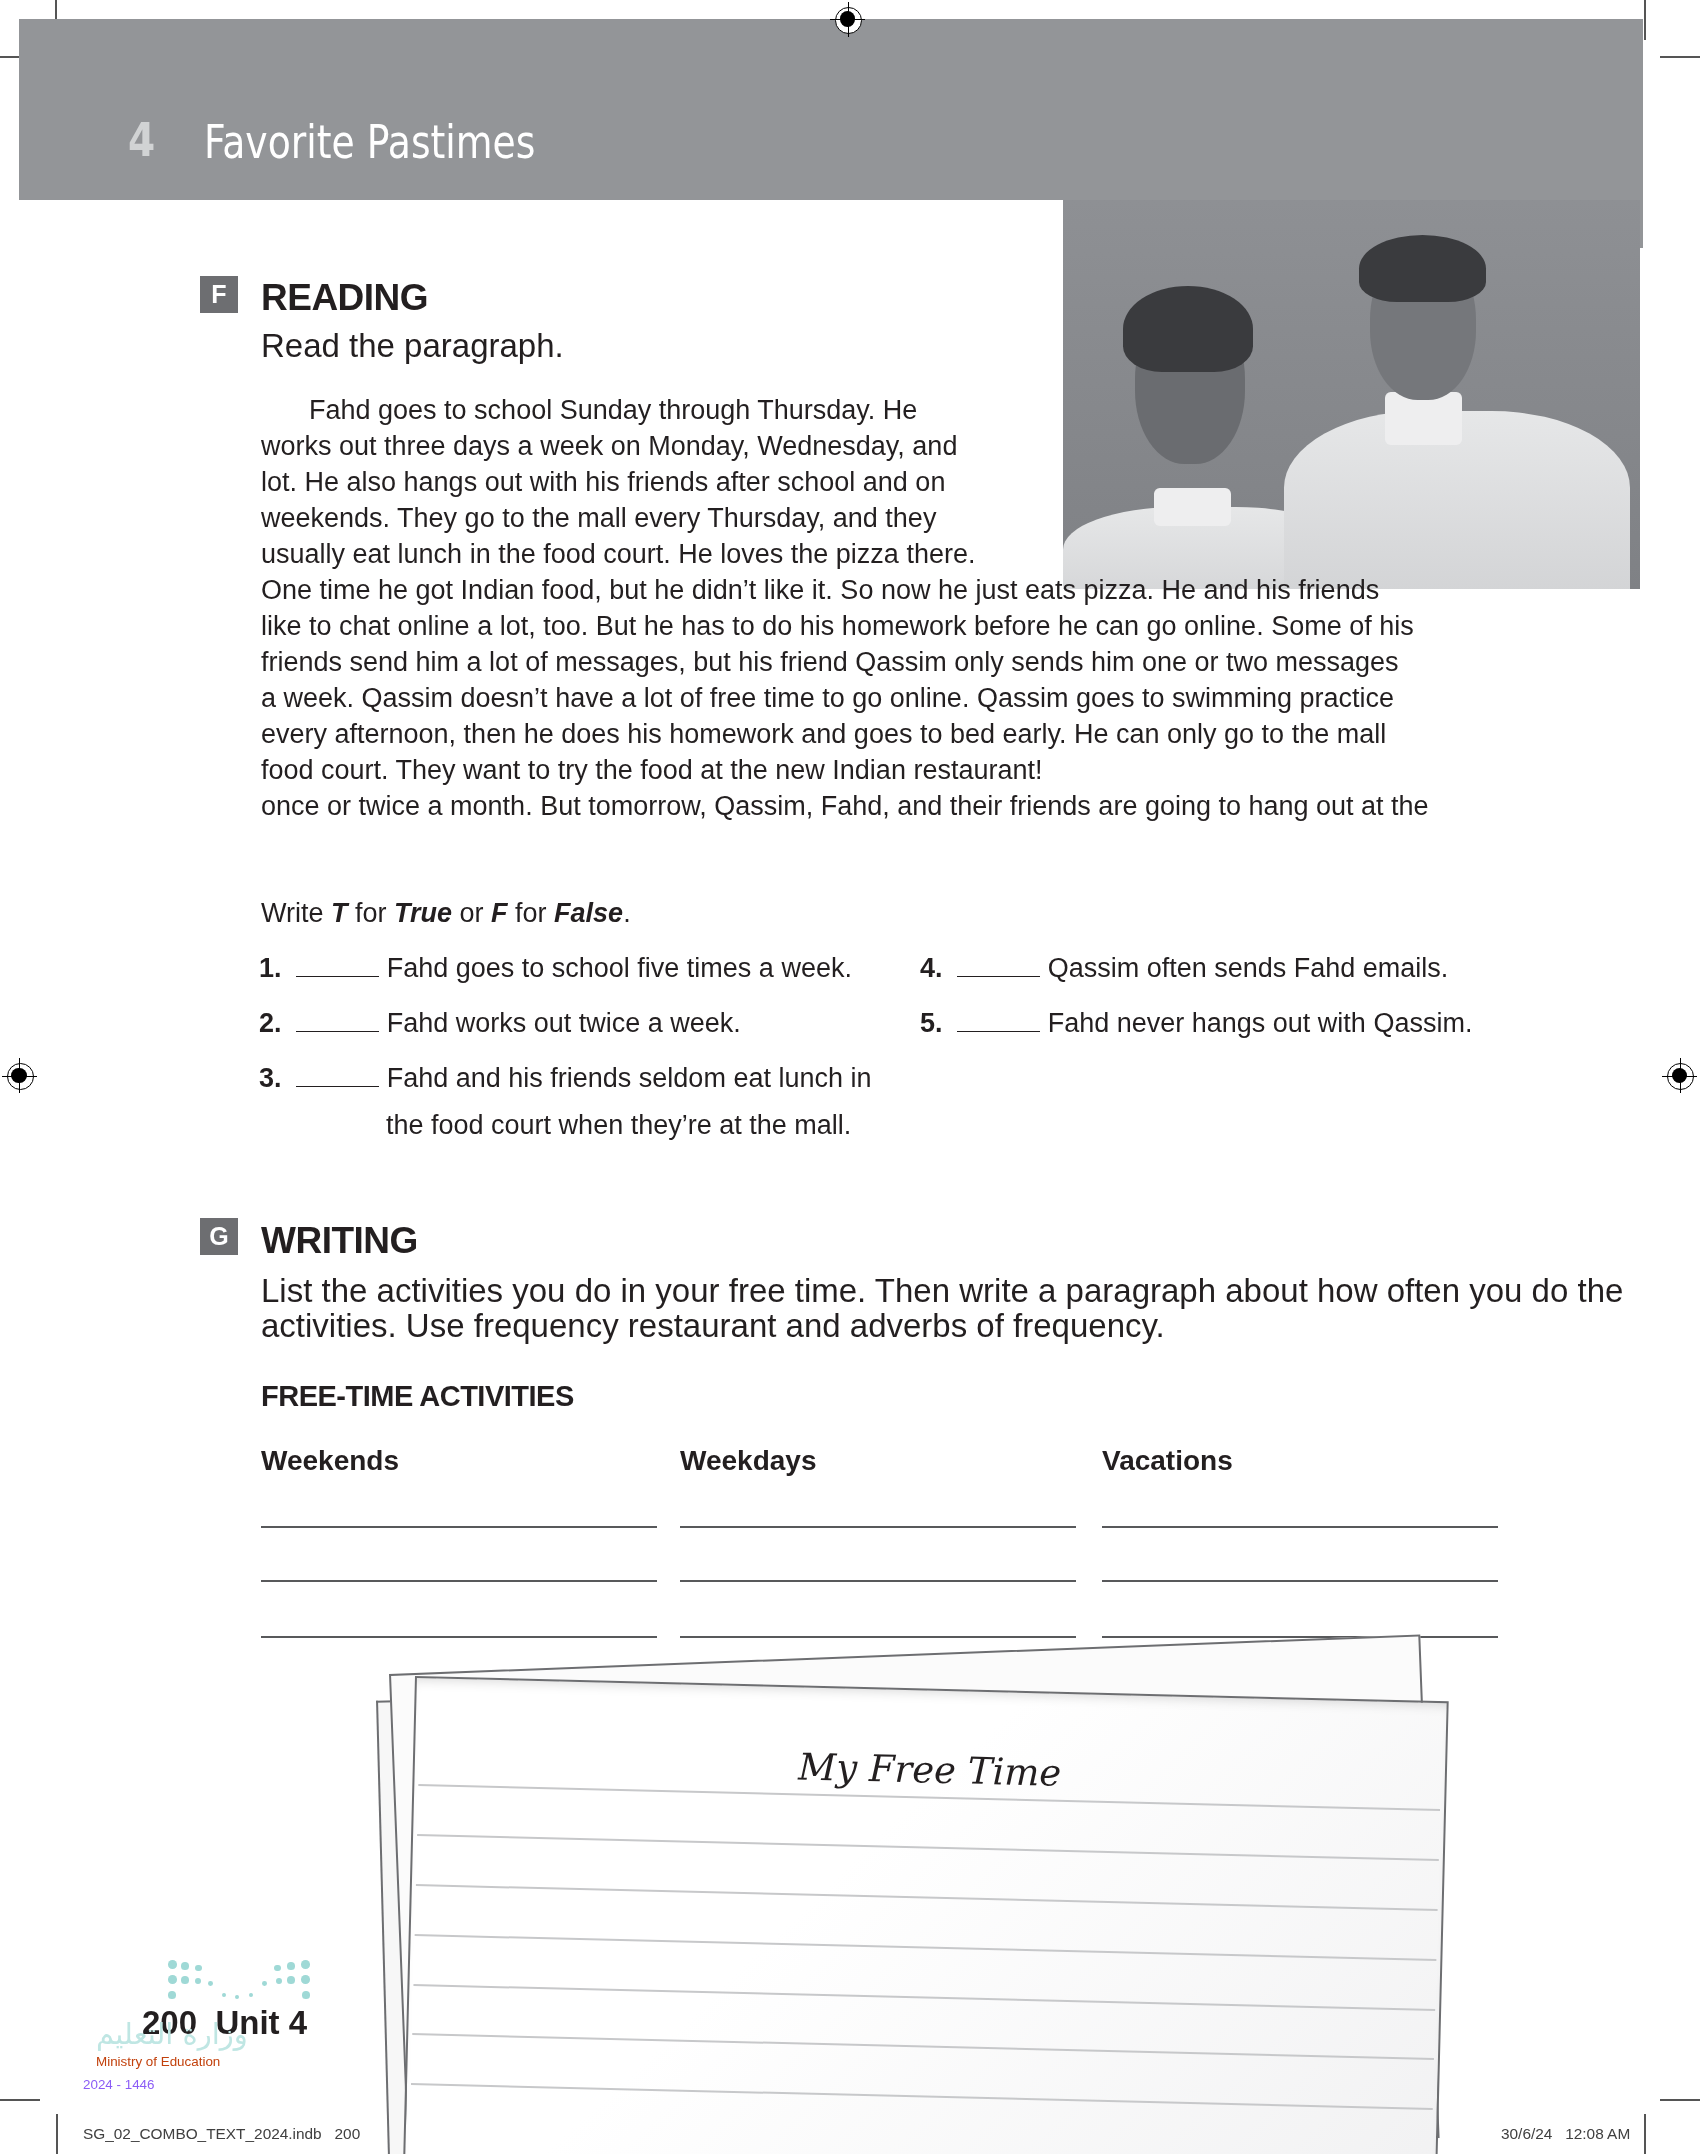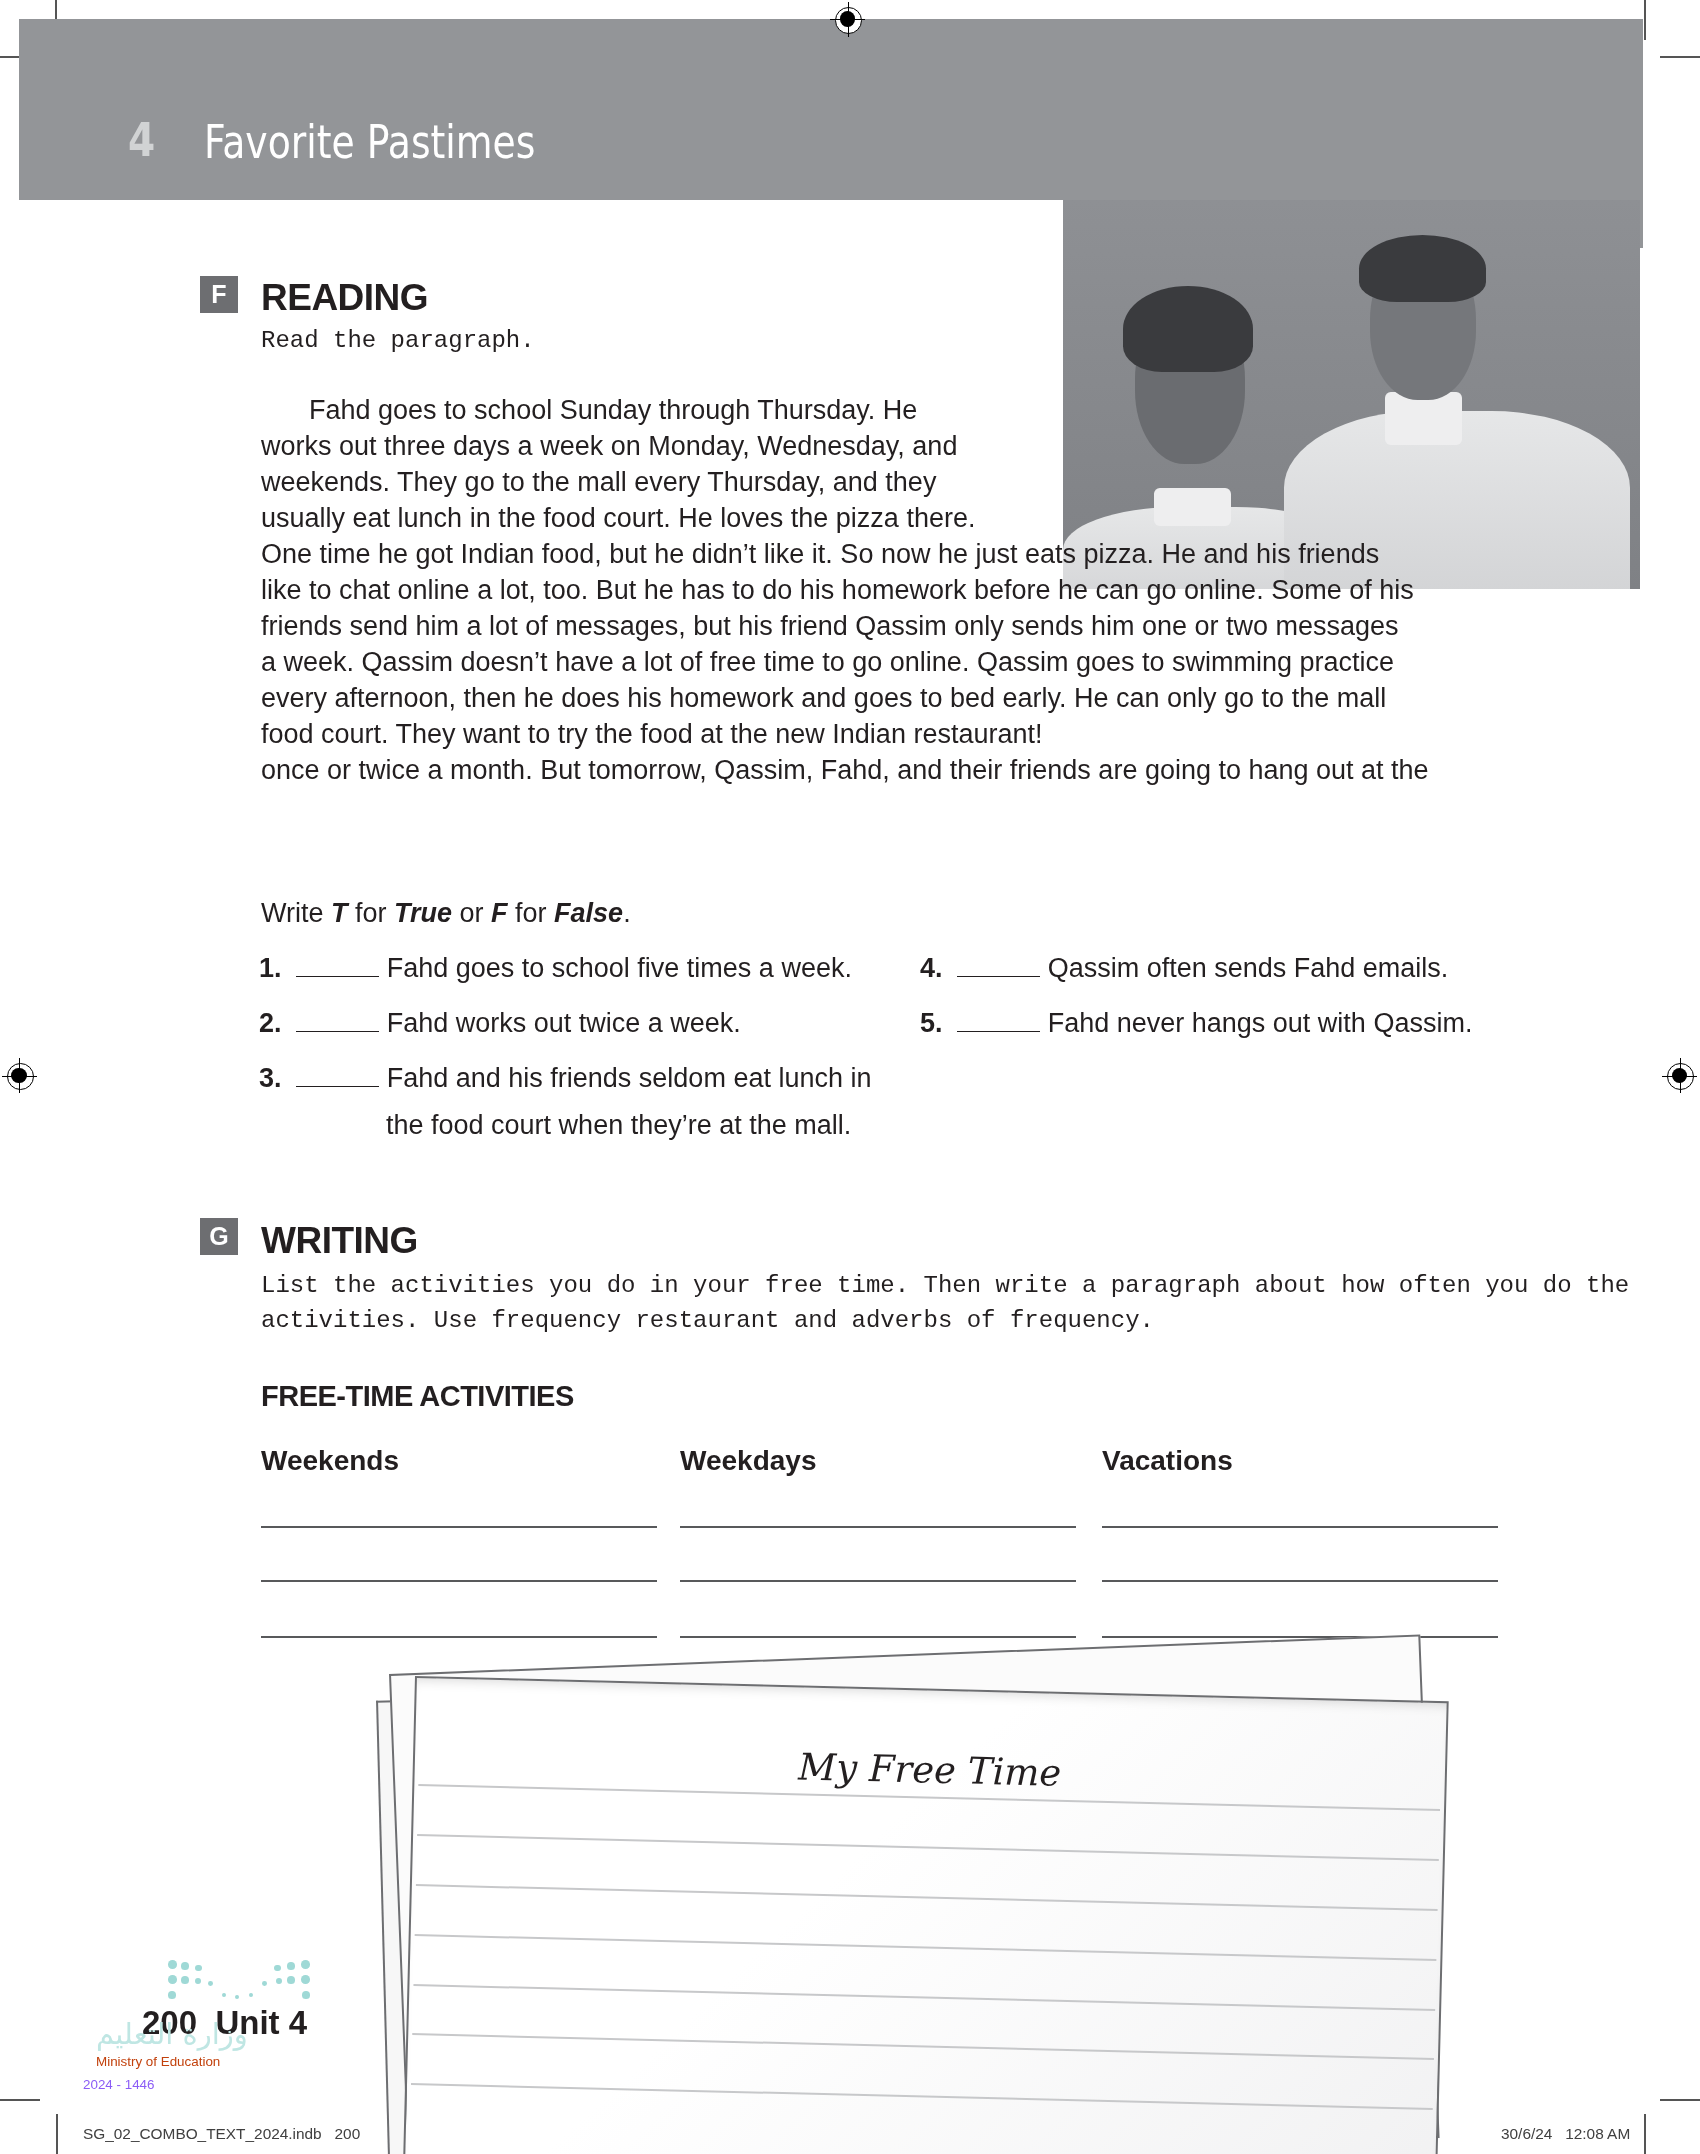--- a/index.html
+++ b/index.html
@@ -22,21 +22,21 @@
   .reg .v { position: absolute; left: 11.5px; top: -5.8px; width: 1px; height: 35px; background: #000; }
   
   .photo { left: 1063px; top: 200px; width: 577px; height: 389px; background: linear-gradient(180deg, #8e9094 0%, #7f8185 100%); overflow: hidden; }
   .photo .head { position: absolute; border-radius: 48% 48% 45% 45%; background: #6a6c70; }
   .photo .hair { position: absolute; border-radius: 50% 50% 30% 30%; background: #3a3b3e; }
   .photo .body { position: absolute; border-radius: 40% 40% 0 0; background: linear-gradient(180deg,#e6e7e8,#d2d3d5); }
   .photo .collar { position: absolute; background: #eeeeef; border-radius: 5.8px; }
   
   .badge { width: 38px; height: 37px; background: #6d6e71; color: #fff; font-weight: bold; font-size: 25px; text-align: center; line-height: 37px; }
   .heading { font-size: 37px; font-weight: bold; letter-spacing: -0.5px; }
-  .instr { font-size: 24px; color: #231f20; font-family: Liberation Mono, monospace; }
+  .instr { font-size: 33px; color: #231f20; }
   .para { left: 261px; width: 1249px; font-size: 27px; line-height: 36px; }
   .para .line { display: block; white-space: nowrap; }
   .indent { padding-left: 48px; }
   .tf-intro { font-size: 27px; }
   .tf-item { font-size: 27px; white-space: nowrap; }
   .tf-num { font-weight: bold; display: inline-block; width: 37px; }
   .blank { display: inline-block; width: 83px; border-bottom: 1.9px solid #231f20; margin-right: 7.7px; vertical-align: baseline; height: 1px; }
   .subhead { font-size: 29px; font-weight: bold; letter-spacing: -0.5px; }
   .colhead { font-size: 28px; font-weight: bold; }
   .wline { height: 1.9px; background: #58595b; width: 396px; }
@@ -96,20 +96,21 @@
   <div class="hair" style="left:296px;top:35px;width:127px;height:67px;"></div>
 </div>
 
 <div class="abs badge" style="left:200px;top:276px;">F</div>
 <div class="abs heading" style="left:261px;top:277px;">READING</div>
 <div class="abs instr" style="left:261px;top:327px;">Read the paragraph.</div>
 
 <div class="abs para" style="top:392px;">
   <span class="line indent">Fahd goes to school Sunday through Thursday. He</span>
   <span class="line">works out three days a week on Monday, Wednesday, and</span>
+  <span class="line">lot. He also hangs out with his friends after school and on</span>
   <span class="line">weekends. They go to the mall every Thursday, and they</span>
   <span class="line">usually eat lunch in the food court. He loves the pizza there.</span>
   <span class="line">One time he got Indian food, but he didn’t like it. So now he just eats pizza. He and his friends</span>
   <span class="line">like to chat online a lot, too. But he has to do his homework before he can go online. Some of his</span>
   <span class="line">friends send him a lot of messages, but his friend Qassim only sends him one or two messages</span>
   <span class="line">a week. Qassim doesn’t have a lot of free time to go online. Qassim goes to swimming practice</span>
   <span class="line">every afternoon, then he does his homework and goes to bed early. He can only go to the mall</span>
   <span class="line">food court. They want to try the food at the new Indian restaurant!</span>
   <span class="line">once or twice a month. But tomorrow, Qassim, Fahd, and their friends are going to hang out at the</span>
 </div>

